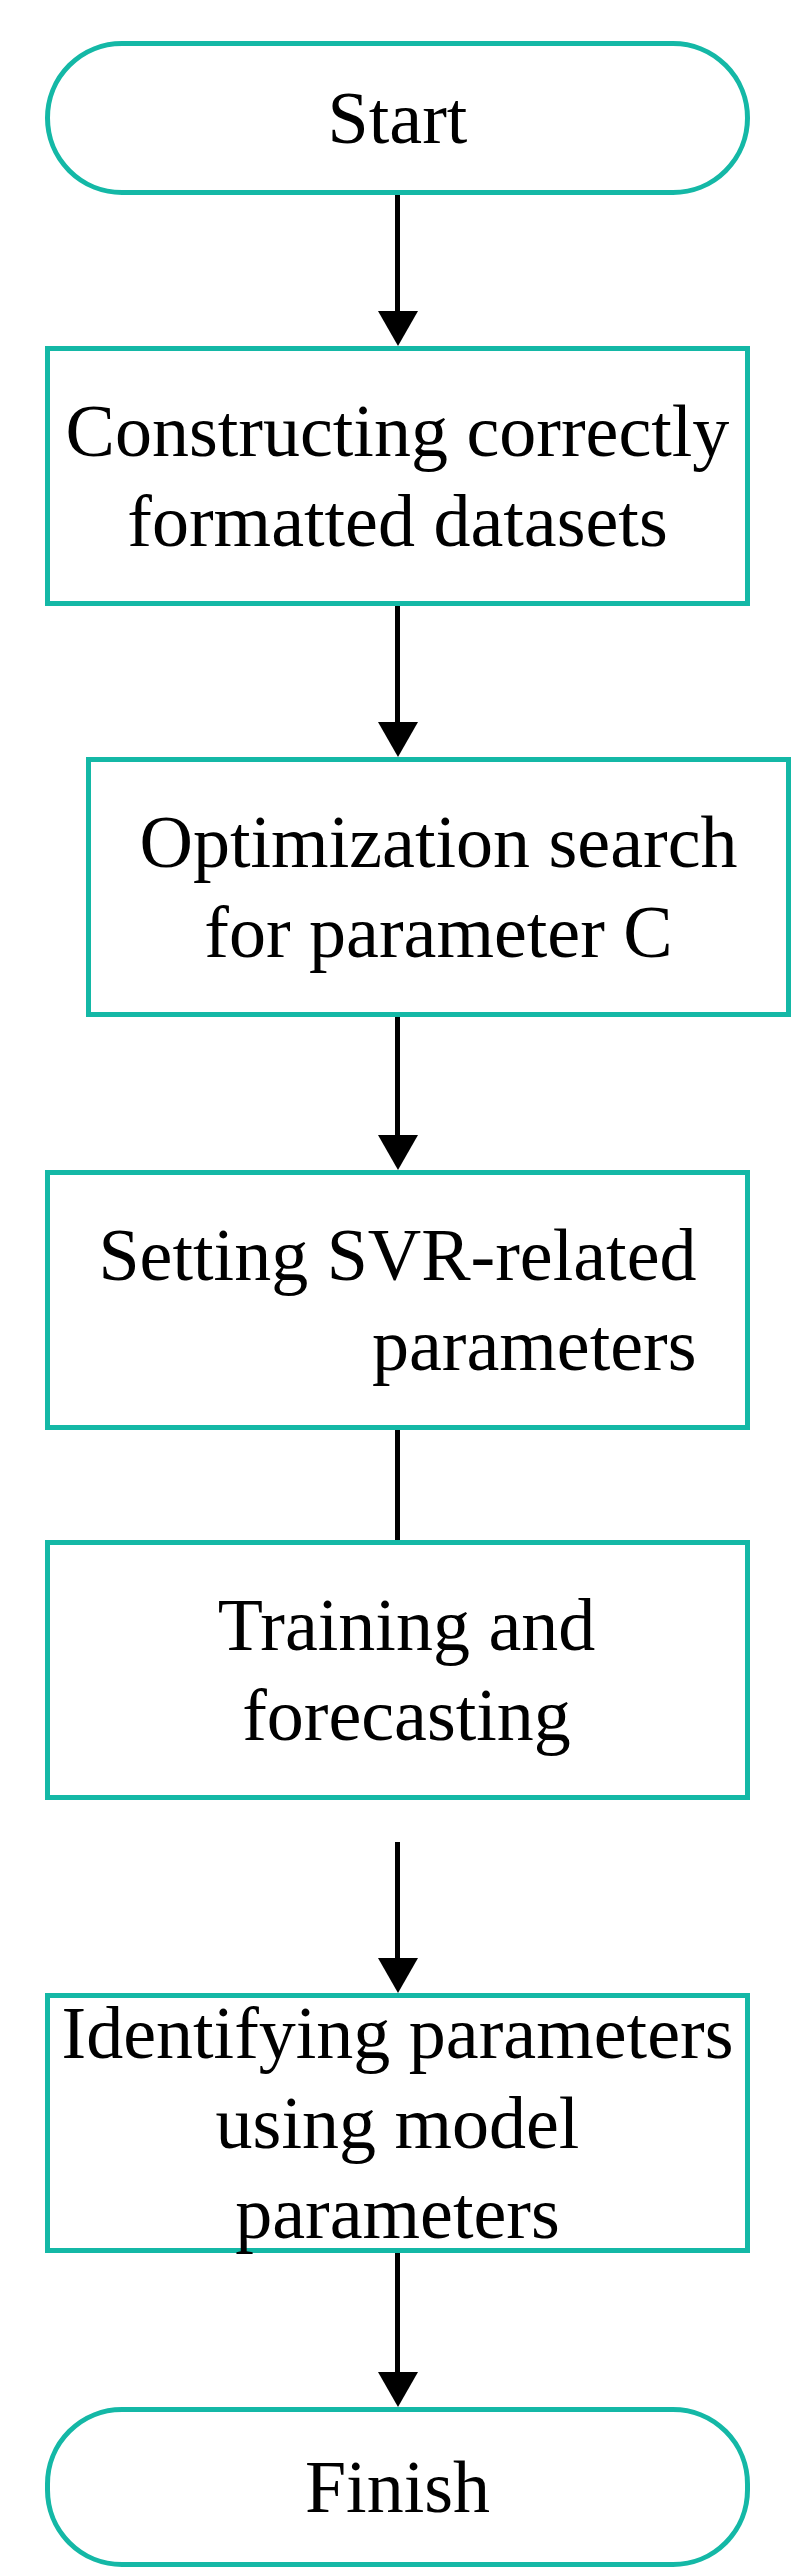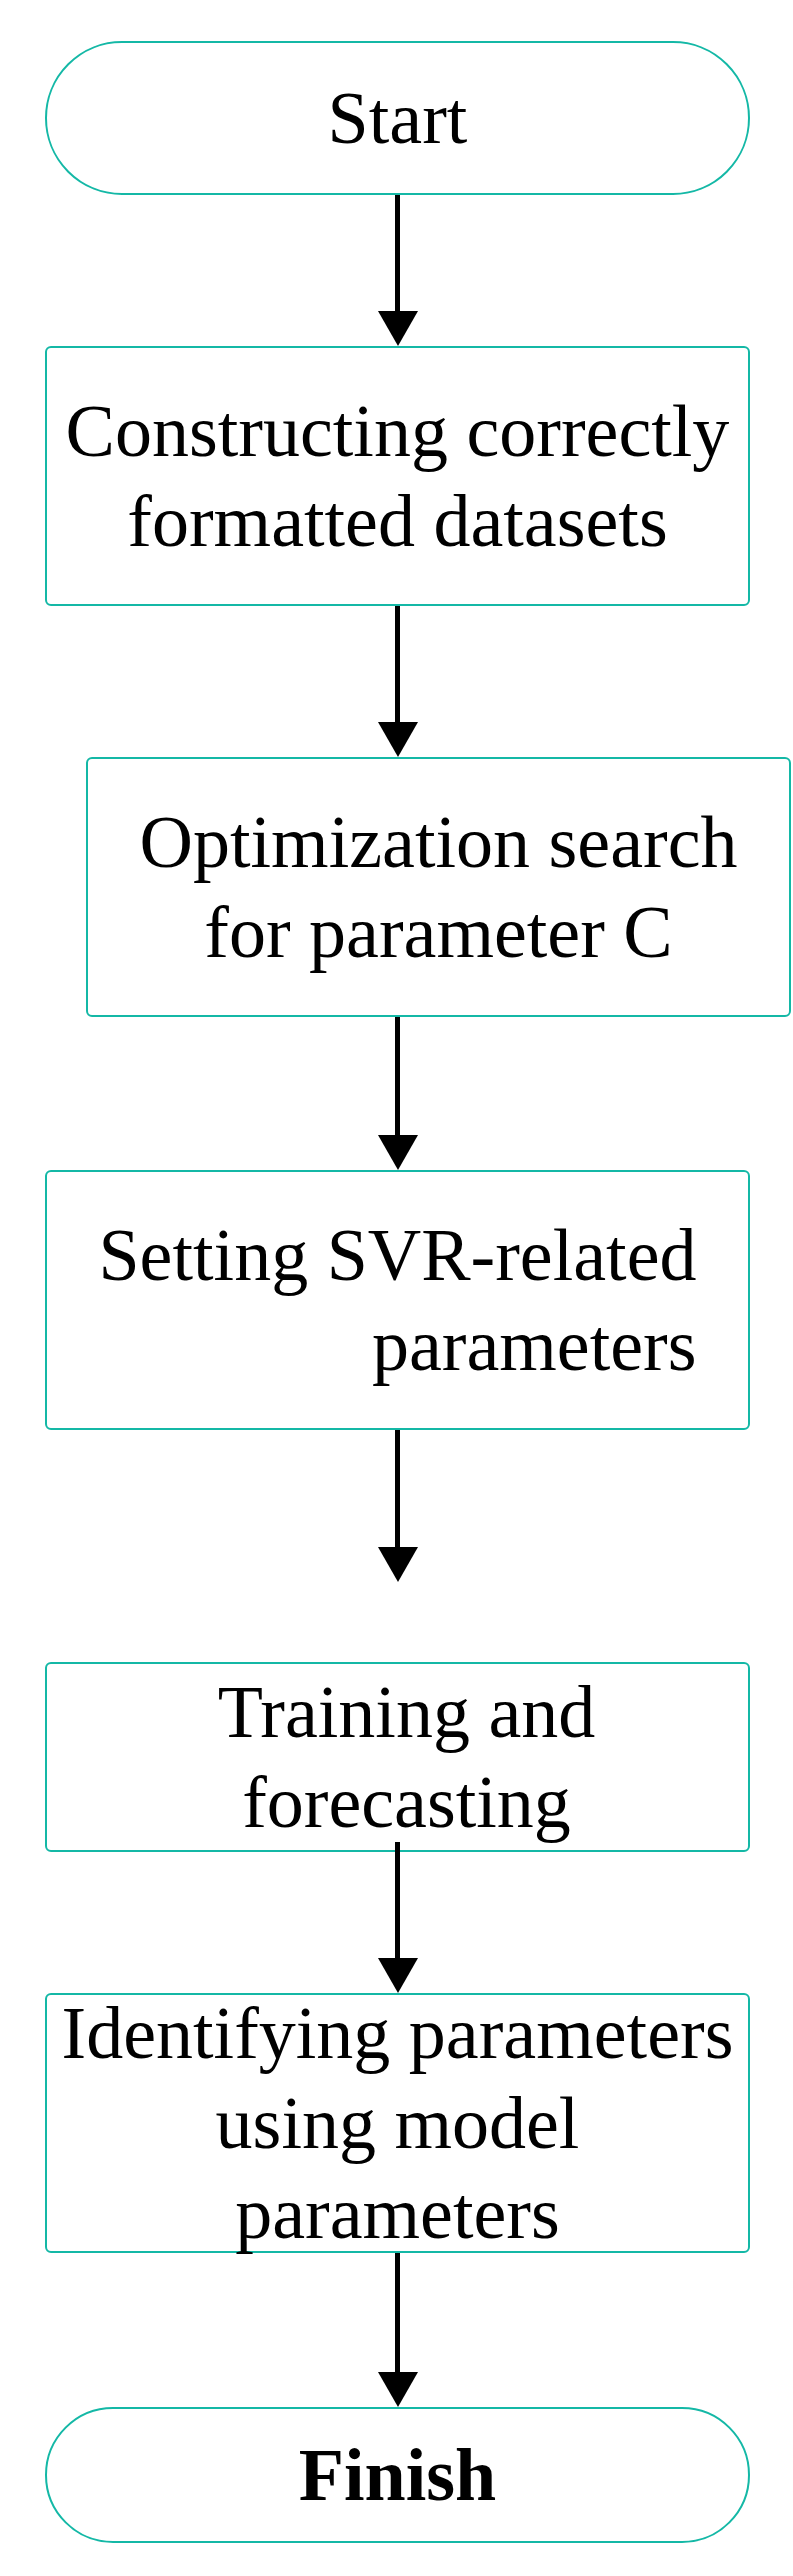--- a/index.html
+++ b/index.html
@@ -14,42 +14,42 @@
     background: #ffffff;
     font-family: "Liberation Serif", serif;
     color: #000000;
   }
   .node {
     position: absolute;
     left: 45px;
     width: 705px;
     box-sizing: border-box;
     background: #ffffff;
-    border: 2px solid #14b8a6;
+    border: 5px solid #14b8a6;
     display: flex;
     align-items: center;
     justify-content: center;
     text-align: center;
   }
   .node .label {
     font-size: 74px;
     line-height: 90px;
     white-space: pre-line;
     display: block;
   }
   .terminator { border-radius: 77px; }
-  .process { border-radius: 6px; }
+  .process { border-radius: 0; }
 
   #n-start  { top: 41px;   height: 154px; }
   #n-step1  { top: 346px;  height: 260px; }
   #n-step2  { top: 757px;  height: 260px; margin-left: 41px; }
   #n-step3  { top: 1170px; height: 260px; text-align: right; }
-  #n-step4  { top: 1662px; height: 190px; padding-left: 18px; }
+  #n-step4  { top: 1540px; height: 260px; padding-left: 18px; }
   #n-step5  { top: 1993px; height: 260px; }
-  #n-finish { top: 2407px; height: 136px; font-weight: bold; }
+  #n-finish { top: 2407px; height: 160px; }
 
   .arrow {
     position: absolute;
     left: 45px;
     width: 705px;
     display: flex;
     flex-direction: column;
     align-items: center;
   }
   .arrow .shaft {

